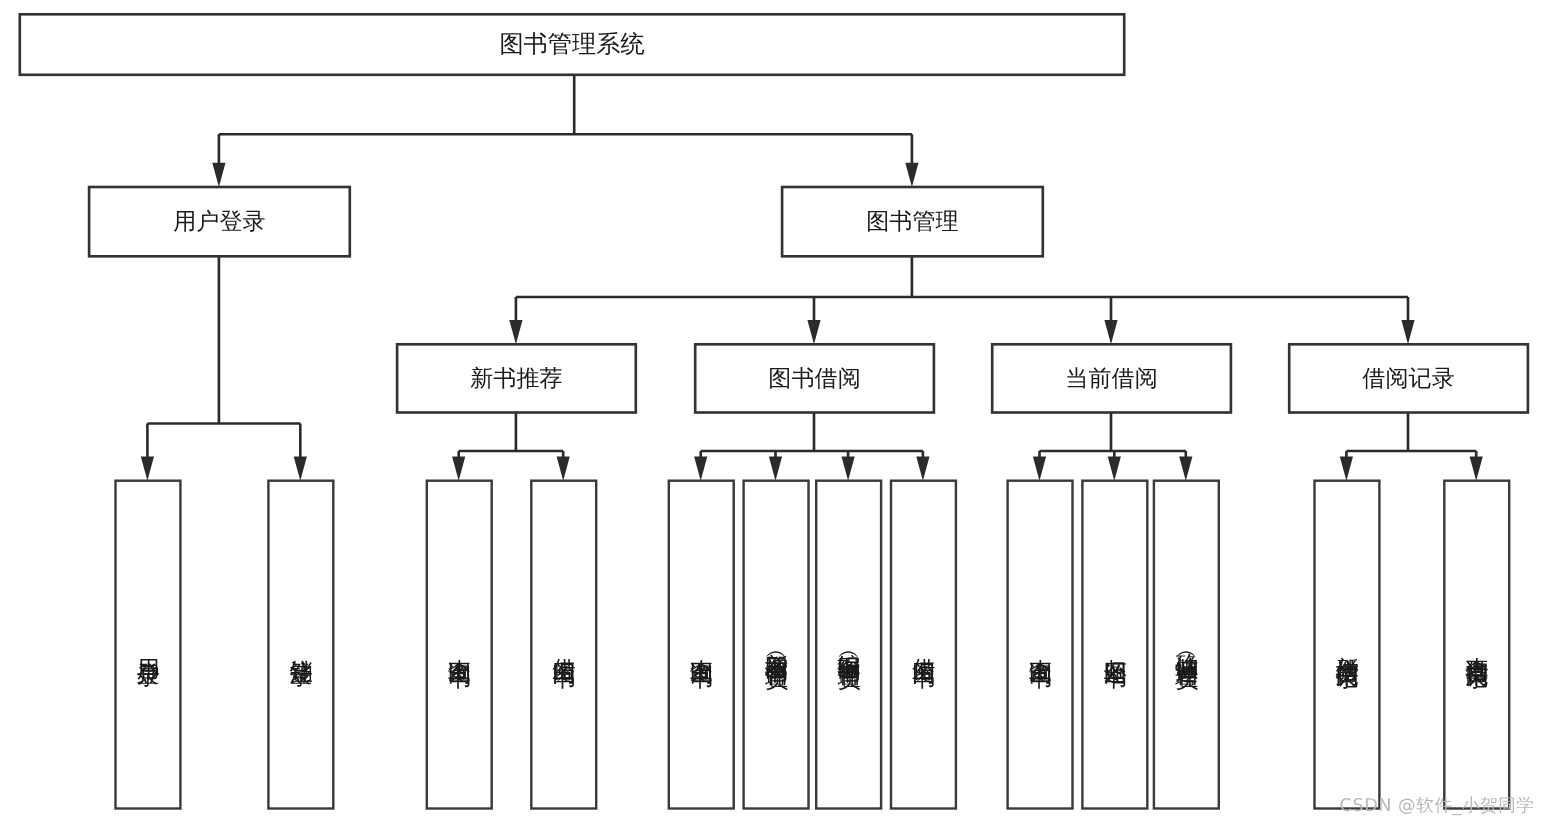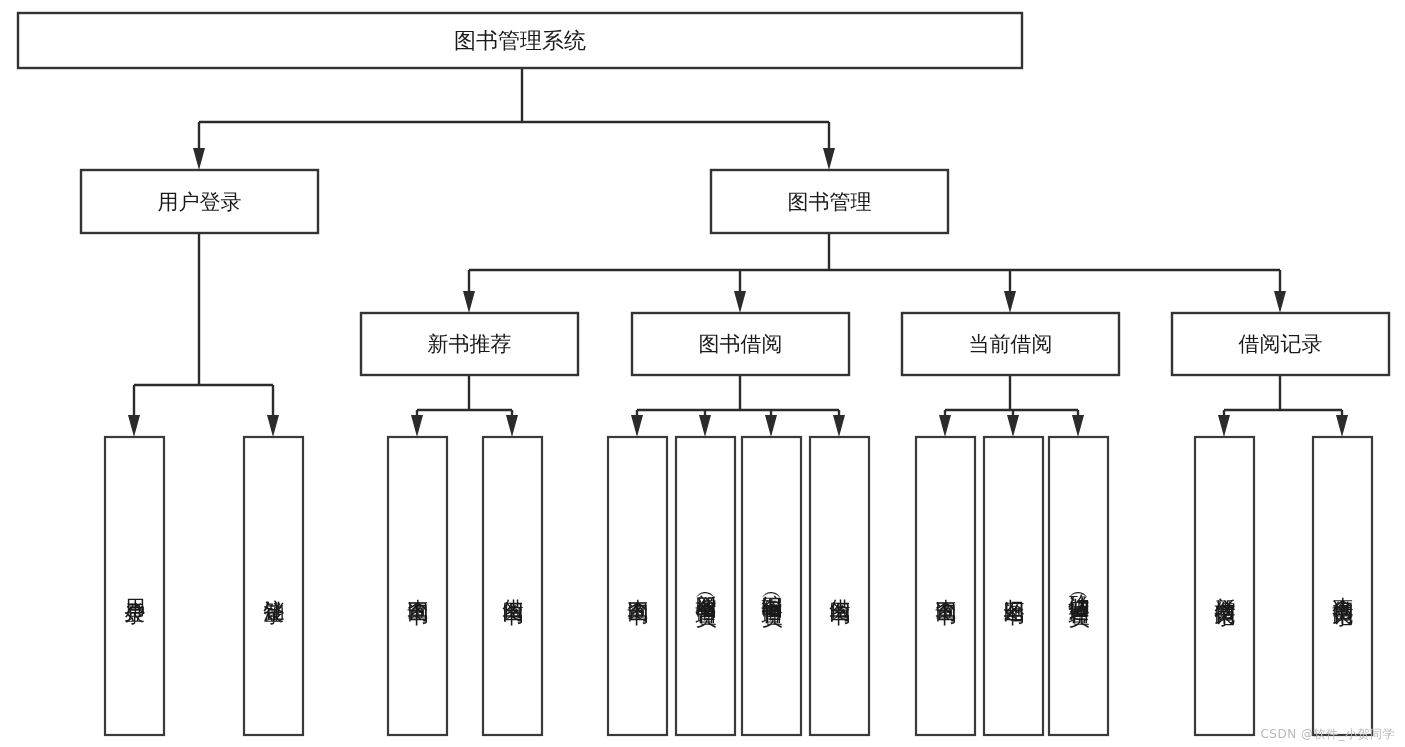--- a/index.html
+++ b/index.html
@@ -77,21 +77,21 @@
     line-height: 1.18;
     letter-spacing: 2px;
     color: #1a1a1a;
     white-space: nowrap;
   }
   .watermark {
     position: absolute;
     right: 10px;
     bottom: 4px;
     font-family: "DejaVu Sans", "Liberation Sans", sans-serif;
-    font-size: 12px;
+    font-size: 16px;
     color: #b9b9b9;
     letter-spacing: 0.5px;
     white-space: nowrap;
   }
 </style>
 </head>
 <body>
 
 <div id="diagram-root">
   <svg id="diagram-svg" viewBox="0 0 1405 747">

